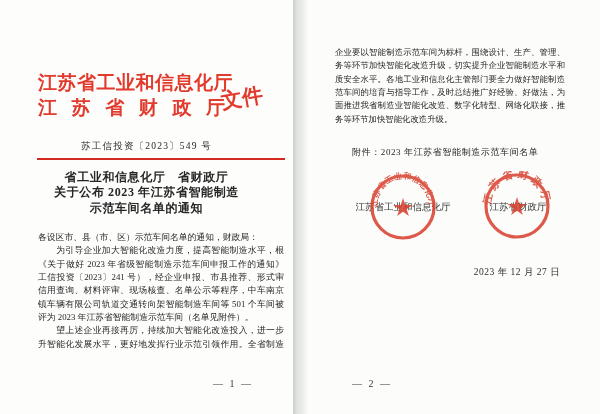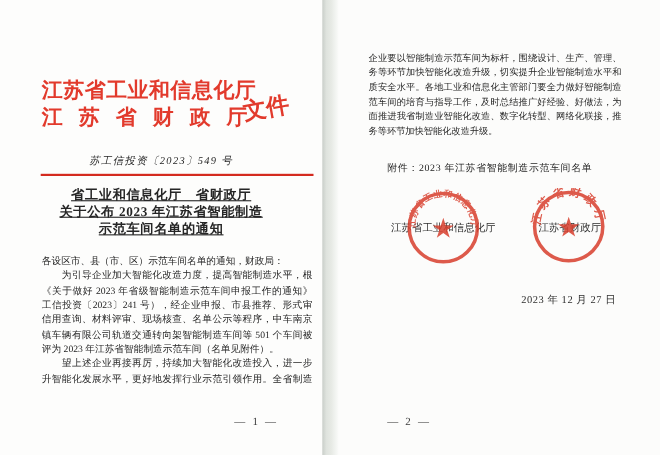--- a/index.html
+++ b/index.html
@@ -17,23 +17,23 @@
   }
 
   
   .hdr { position:absolute; left:38px; top:70px; width:184px; color:#e23a2c; font-weight:bold; }
   .hdr-l1 { font-size:19px; line-height:25px; letter-spacing:0.5px; white-space:nowrap; }
   .hdr-l2 { font-size:19px; line-height:25px; letter-spacing:14.6px; margin-right:-14.6px; white-space:nowrap; }
   .wenjian {
     position:absolute; left:221px; top:84px; color:#e23a2c; font-weight:bold;
     font-size:21px; transform:rotate(-10deg); white-space:nowrap;
   }
-  .docnum { position:absolute; top:140px; left:0; width:100%; text-align:center; font-size:9.5px; letter-spacing:1.2px;font-style:italic; }
+  .docnum { position:absolute; top:140px; left:0; width:100%; text-align:center; font-size:9.5px; letter-spacing:1.2px; }
   .redline { position:absolute; top:158px; left:37px; width:248px; height:2px; background:#d42a1f; }
-  .title { position:absolute; top:170px; left:0; width:100%; text-align:center; font-weight:bold; font-size:12px; line-height:15.4px; letter-spacing:0.6px;text-decoration:underline; }
+  .title { position:absolute; top:170px; left:0; width:100%; text-align:center; font-weight:bold; font-size:12px; line-height:15.4px; letter-spacing:0.6px; }
   .body1 { position:absolute; top:231px; left:38px; width:246px; font-size:8.8px; line-height:13.35px; }
   .bline { white-space:nowrap; height:13.35px; overflow:hidden; }
   .j { white-space:normal; text-align:justify; text-align-last:justify; }
   .pagenum { position:absolute; top:378px; font-size:10px; letter-spacing:2px; color:#3a3a3a; white-space:nowrap; }
   #pn1 { right:40px; }
   #pn2 { left:44px; }
 
   
   .body2 { position:absolute; top:46px; left:27px; width:230px; font-size:8.4px; line-height:13.35px; }
   .attach { position:absolute; top:146px; left:44px; font-size:9px; letter-spacing:0.6px; white-space:nowrap; }

